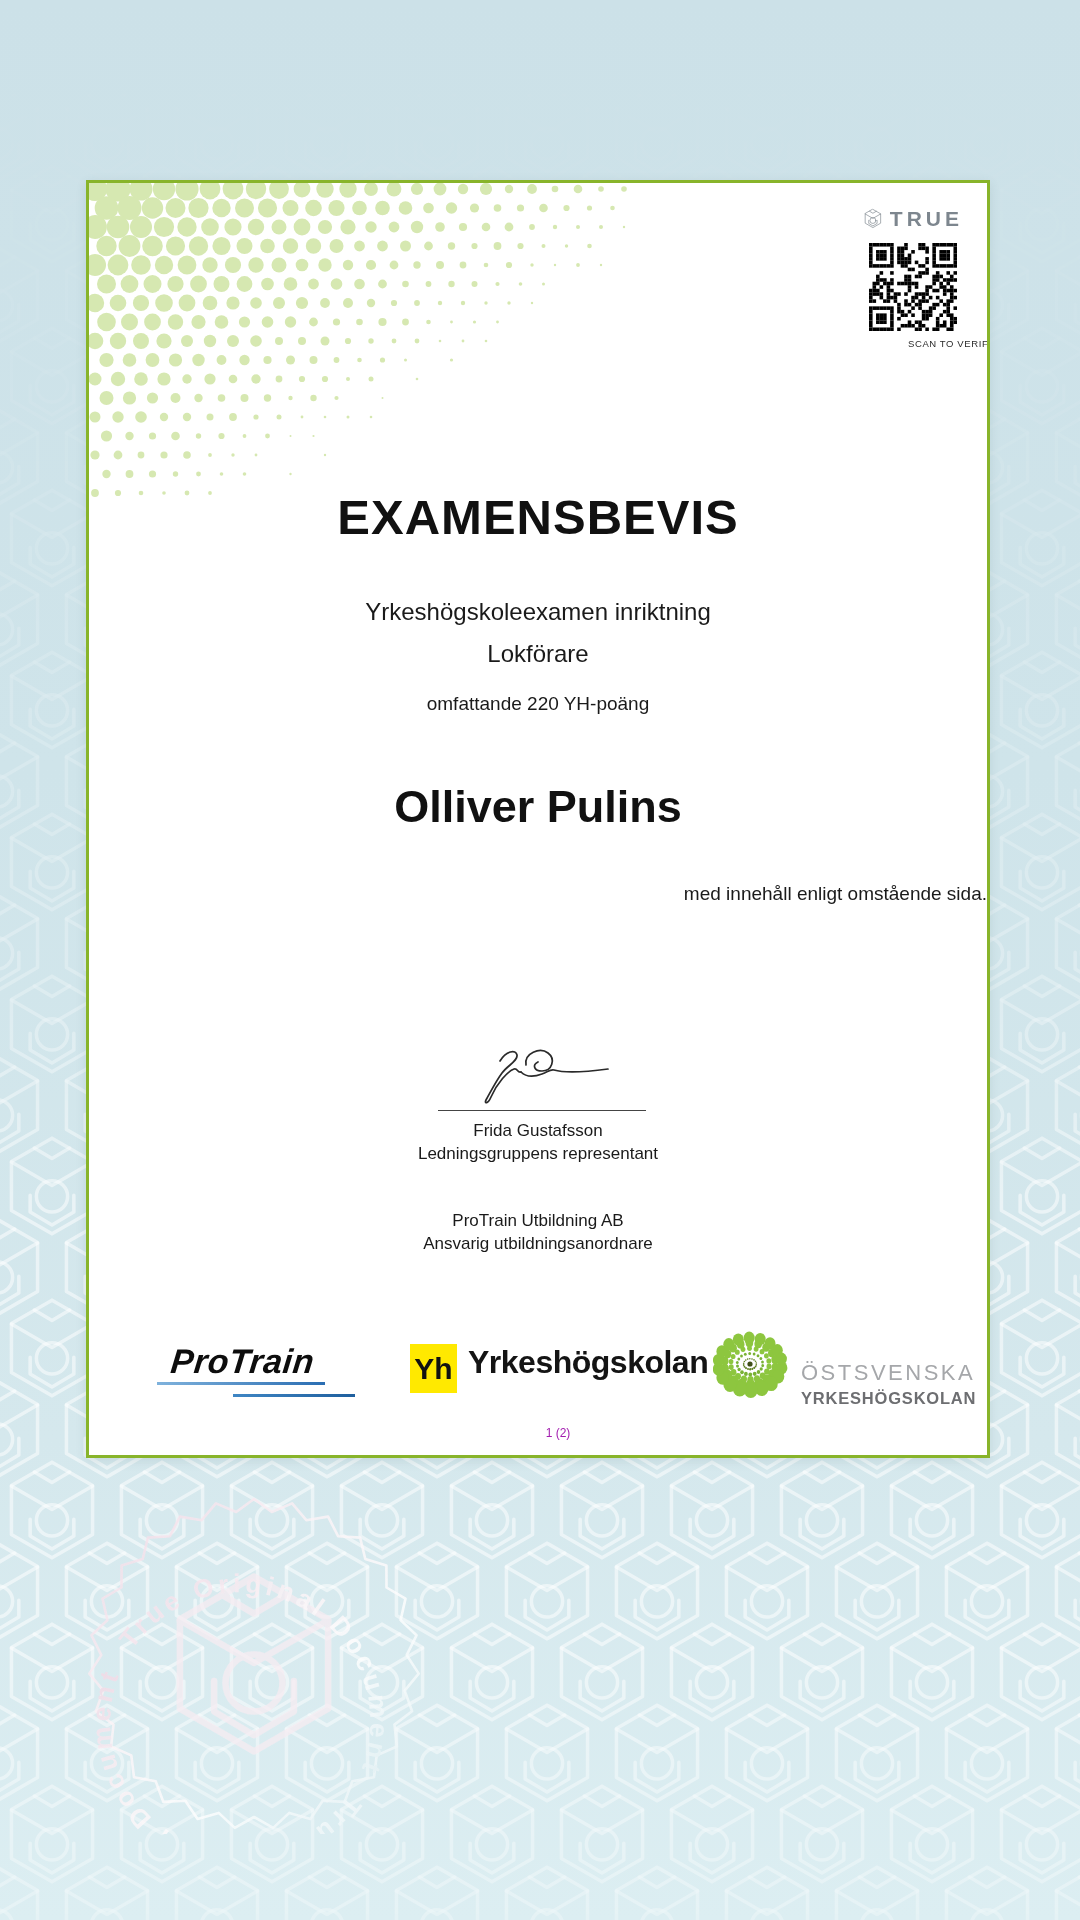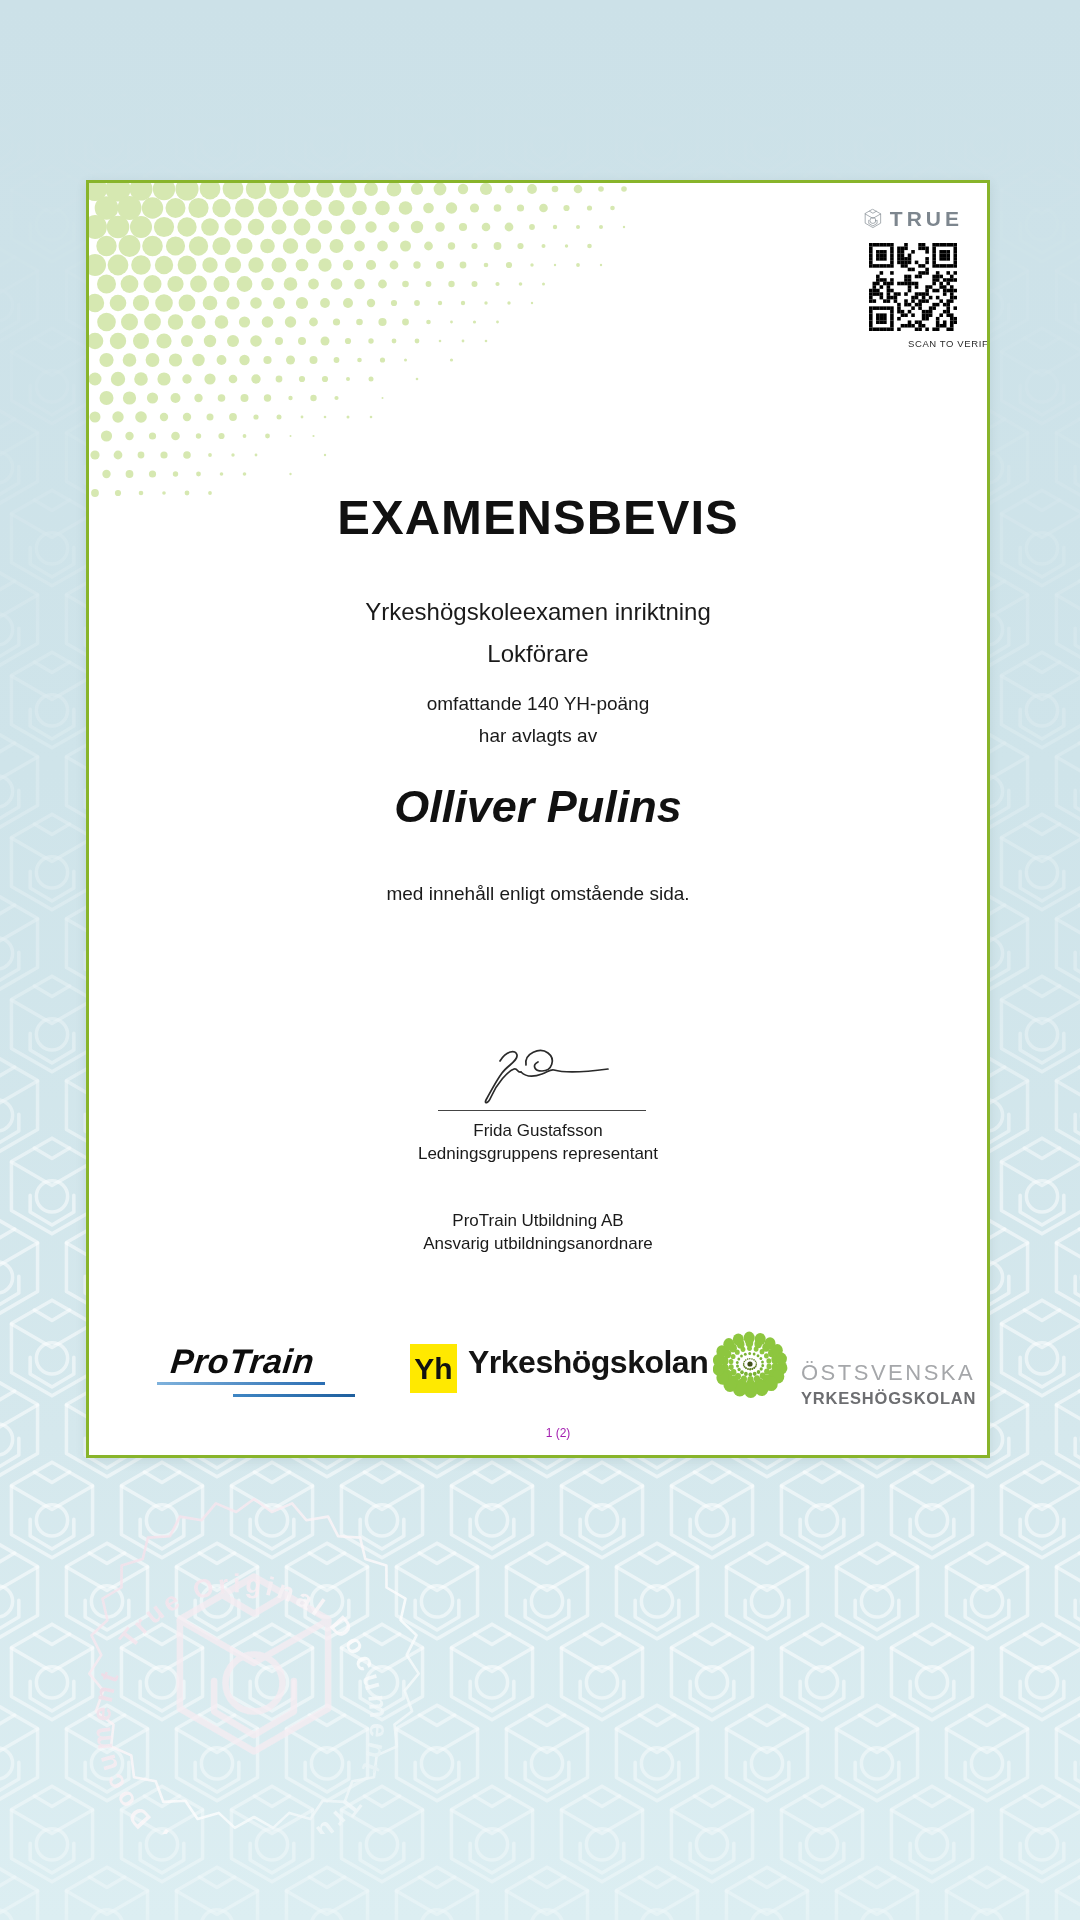--- a/index.html
+++ b/index.html
@@ -23,22 +23,22 @@
   .verify-block{position:absolute;top:22px;right:24px;width:100px;text-align:center;}
   .true-logo{display:flex;align-items:center;justify-content:center;gap:7px;color:#7d868e;margin-bottom:11px;}
   .true-logo .brand{font-size:21px;font-weight:700;letter-spacing:4px;color:#7d868e;}
   .true-logo svg{display:block;}
   .qr-wrap{width:88px;height:88px;margin:0 auto;background:#fff;}
   .scan-label{margin-top:7px;font-size:9.5px;letter-spacing:0.6px;color:#2b2b2b;white-space:nowrap;margin-left:45px;}
   .c-center{position:absolute;left:0;width:100%;text-align:center;color:#111;}
   .title{top:306px;font-size:49px;font-weight:700;letter-spacing:1px;}
   .subtitle{top:408px;font-size:24px;line-height:42px;color:#1a1a1a;}
   .scope{top:505px;font-size:19px;line-height:32px;color:#1a1a1a;}
-  .recipient{top:598px;font-size:45px;font-weight:700;font-style:italic;}
-  .note{top:700px;font-size:19px;color:#1a1a1a;}
+  .recipient{top:598px;font-size:45px;font-weight:700;}
+  .note{top:700px;font-size:19px;color:#1a1a1a;text-align:right;}
   .paragraph{top:744px;font-size:19px;line-height:26px;color:#1a1a1a;}
   .signature-svg{position:absolute;left:375px;top:860px;}
   .sig-line{position:absolute;left:349px;top:927px;width:208px;border-top:1.5px solid #444;}
   .signer{top:936px;font-size:17px;line-height:23px;color:#1a1a1a;}
   .organizer{top:1026px;font-size:17px;line-height:23px;color:#1a1a1a;}
   .page-number{top:1243px;font-size:12px;color:#a21caf;margin-left:20px;}
   .logos-row{position:absolute;left:0;top:1145px;width:100%;height:90px;}
   .protrain{position:absolute;left:66px;top:14px;width:220px;height:60px;}
   .protrain .pt-text{
     position:absolute;left:16px;top:0;font-size:34px;font-weight:700;font-style:italic;
@@ -692,22 +692,21 @@
   </div>
 
   <div class="c-center title">EXAMENSBEVIS</div>
 
   <div class="c-center subtitle">
     <div>Yrkeshögskoleexamen inriktning</div>
     <div>Lokförare</div>
   </div>
 
   <div class="c-center scope">
-    <div>omfattande 140 YH-poäng</div>
-    <div>har avlagts av</div>
+    <div>omfattande 220 YH-poäng</div>
   </div>
 
   <div class="c-center recipient">Olliver Pulins</div>
 
   <div class="c-center note">med innehåll enligt omstående sida.</div>
 
 
   <svg class="signature-svg" width="150" height="62" viewBox="0 0 150 62">
     <g fill="none" stroke="#2a2a2a" stroke-width="1.7" stroke-linecap="round">
       <path d="M36 18 C42 8 52 6 53 12 C54 18 44 22 38 30 C32 38 26 50 22 57 C20 61 24 61 27 54 C33 40 44 28 50 26 C54 25 53 30 57 29"></path>

